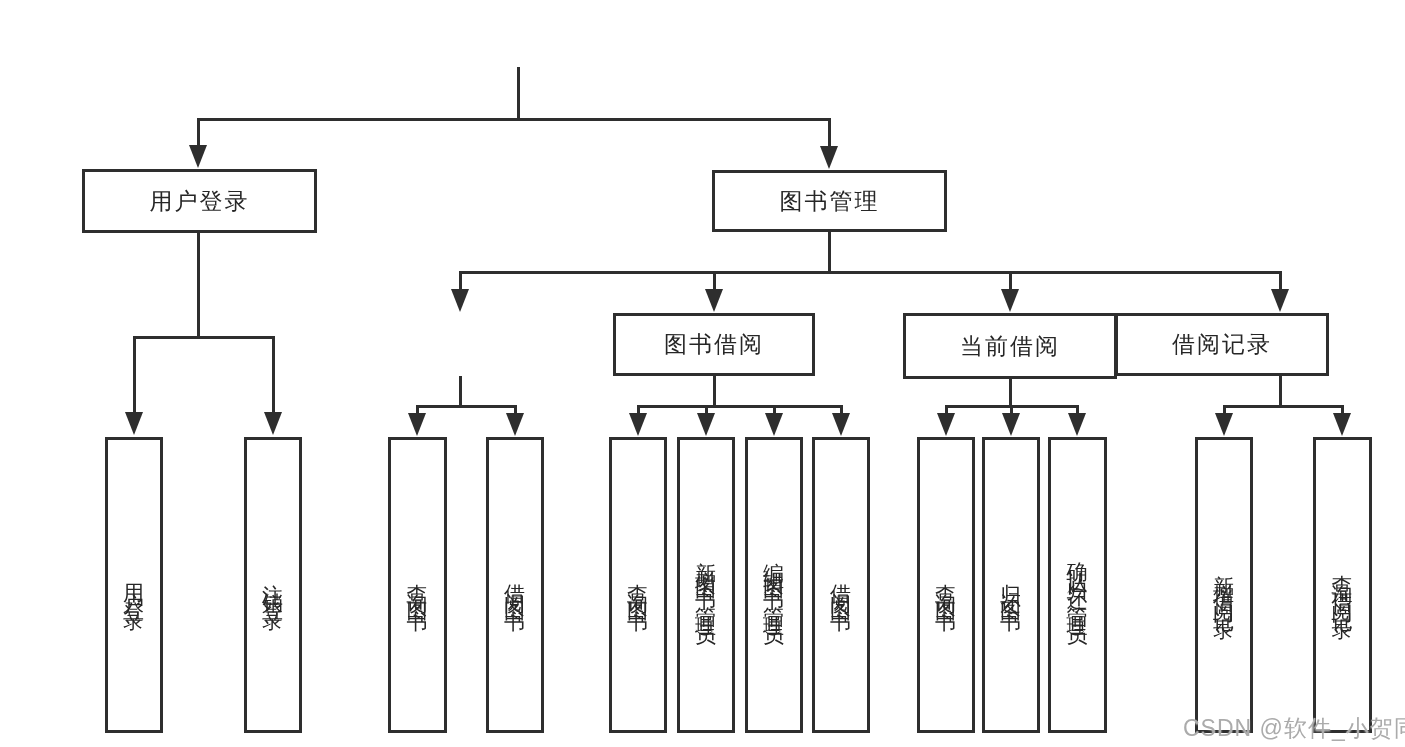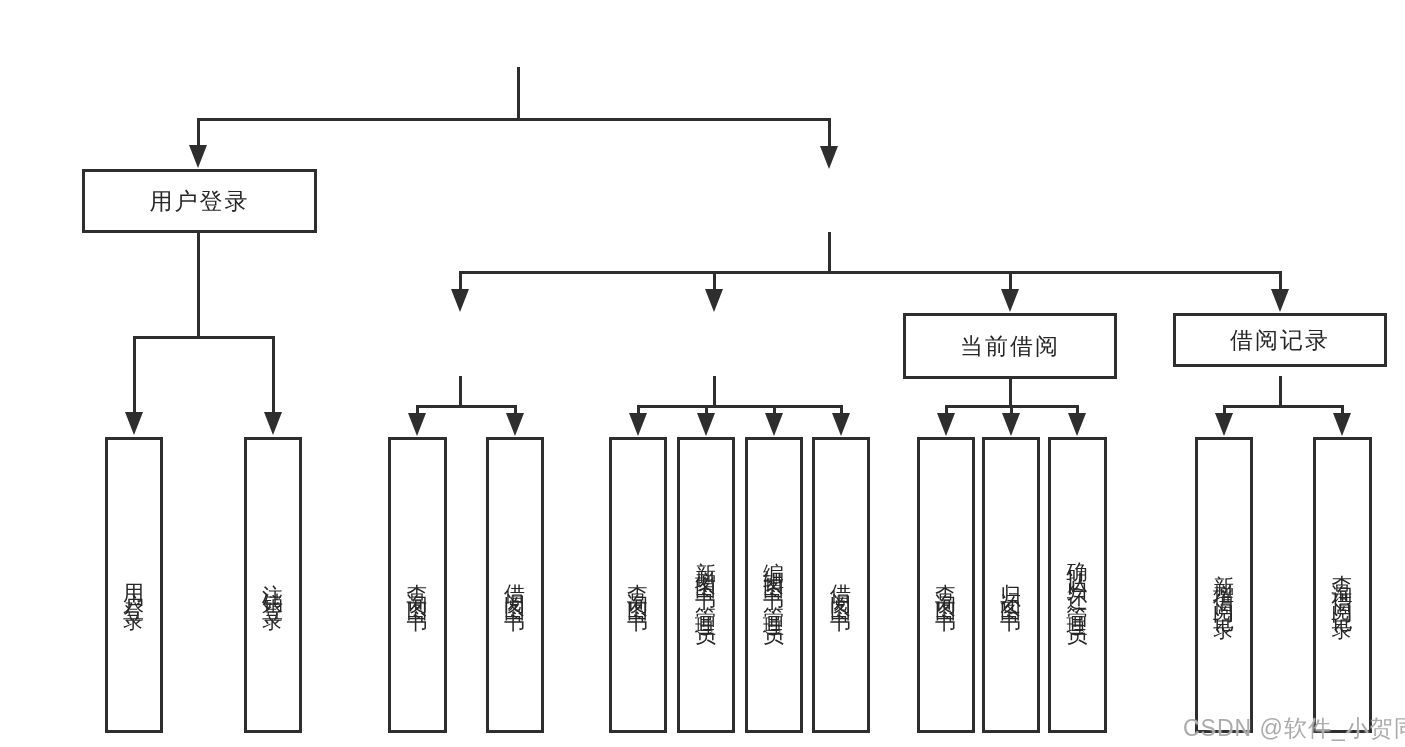--- a/index.html
+++ b/index.html
@@ -40,43 +40,49 @@
   <div class="vl" style="left:517px;top:67px;height:51px"></div>
   <div class="hl" style="left:197px;top:118px;width:634px"></div>
   <div class="vl" style="left:197px;top:118px;height:29px"></div>
   <div class="ar" style="left:189px;top:145px"></div>
   <div class="vl" style="left:828px;top:118px;height:29px"></div>
   <div class="ar" style="left:820px;top:146px"></div>
 
   <div class="hbox" style="left:82px;top:169px;width:235px;height:64px">
     <span>用户登录</span>
   </div>
+  <div class="hbox" style="left:712px;top:170px;width:235px;height:62px">
+    <span>图书管理</span>
+  </div>
 
   <div class="vl" style="left:197px;top:233px;height:103px"></div>
   <div class="hl" style="left:133px;top:336px;width:142px"></div>
   <div class="vl" style="left:133px;top:336px;height:78px"></div>
   <div class="ar" style="left:125px;top:412px"></div>
   <div class="vl" style="left:272px;top:336px;height:78px"></div>
   <div class="ar" style="left:264px;top:412px"></div>
 
   <div class="vl" style="left:828px;top:232px;height:39px"></div>
   <div class="hl" style="left:459px;top:271px;width:822px"></div>
   <div class="vl" style="left:459px;top:271px;height:20px"></div>
   <div class="ar" style="left:451px;top:289px"></div>
   <div class="vl" style="left:713px;top:271px;height:20px"></div>
   <div class="ar" style="left:705px;top:289px"></div>
   <div class="vl" style="left:1009px;top:271px;height:20px"></div>
   <div class="ar" style="left:1001px;top:289px"></div>
   <div class="vl" style="left:1279px;top:271px;height:20px"></div>
   <div class="ar" style="left:1271px;top:289px"></div>
 
+  <div class="hbox" style="left:613px;top:313px;width:202px;height:63px">
+    <span>图书借阅</span>
+  </div>
   <div class="hbox" style="left:903px;top:313px;width:214px;height:66px">
     <span>当前借阅</span>
   </div>
-  <div class="hbox" style="left:1173px;top:313px;width:214px;height:54px">
+  <div class="hbox" style="left:1115px;top:313px;width:214px;height:63px">
     <span>借阅记录</span>
   </div>
 
   <div class="vl" style="left:459px;top:376px;height:29px"></div>
   <div class="hl" style="left:416px;top:405px;width:101px"></div>
   <div class="vl" style="left:416px;top:405px;height:10px"></div>
   <div class="ar" style="left:408px;top:413px"></div>
   <div class="vl" style="left:514px;top:405px;height:10px"></div>
   <div class="ar" style="left:506px;top:413px"></div>
 

